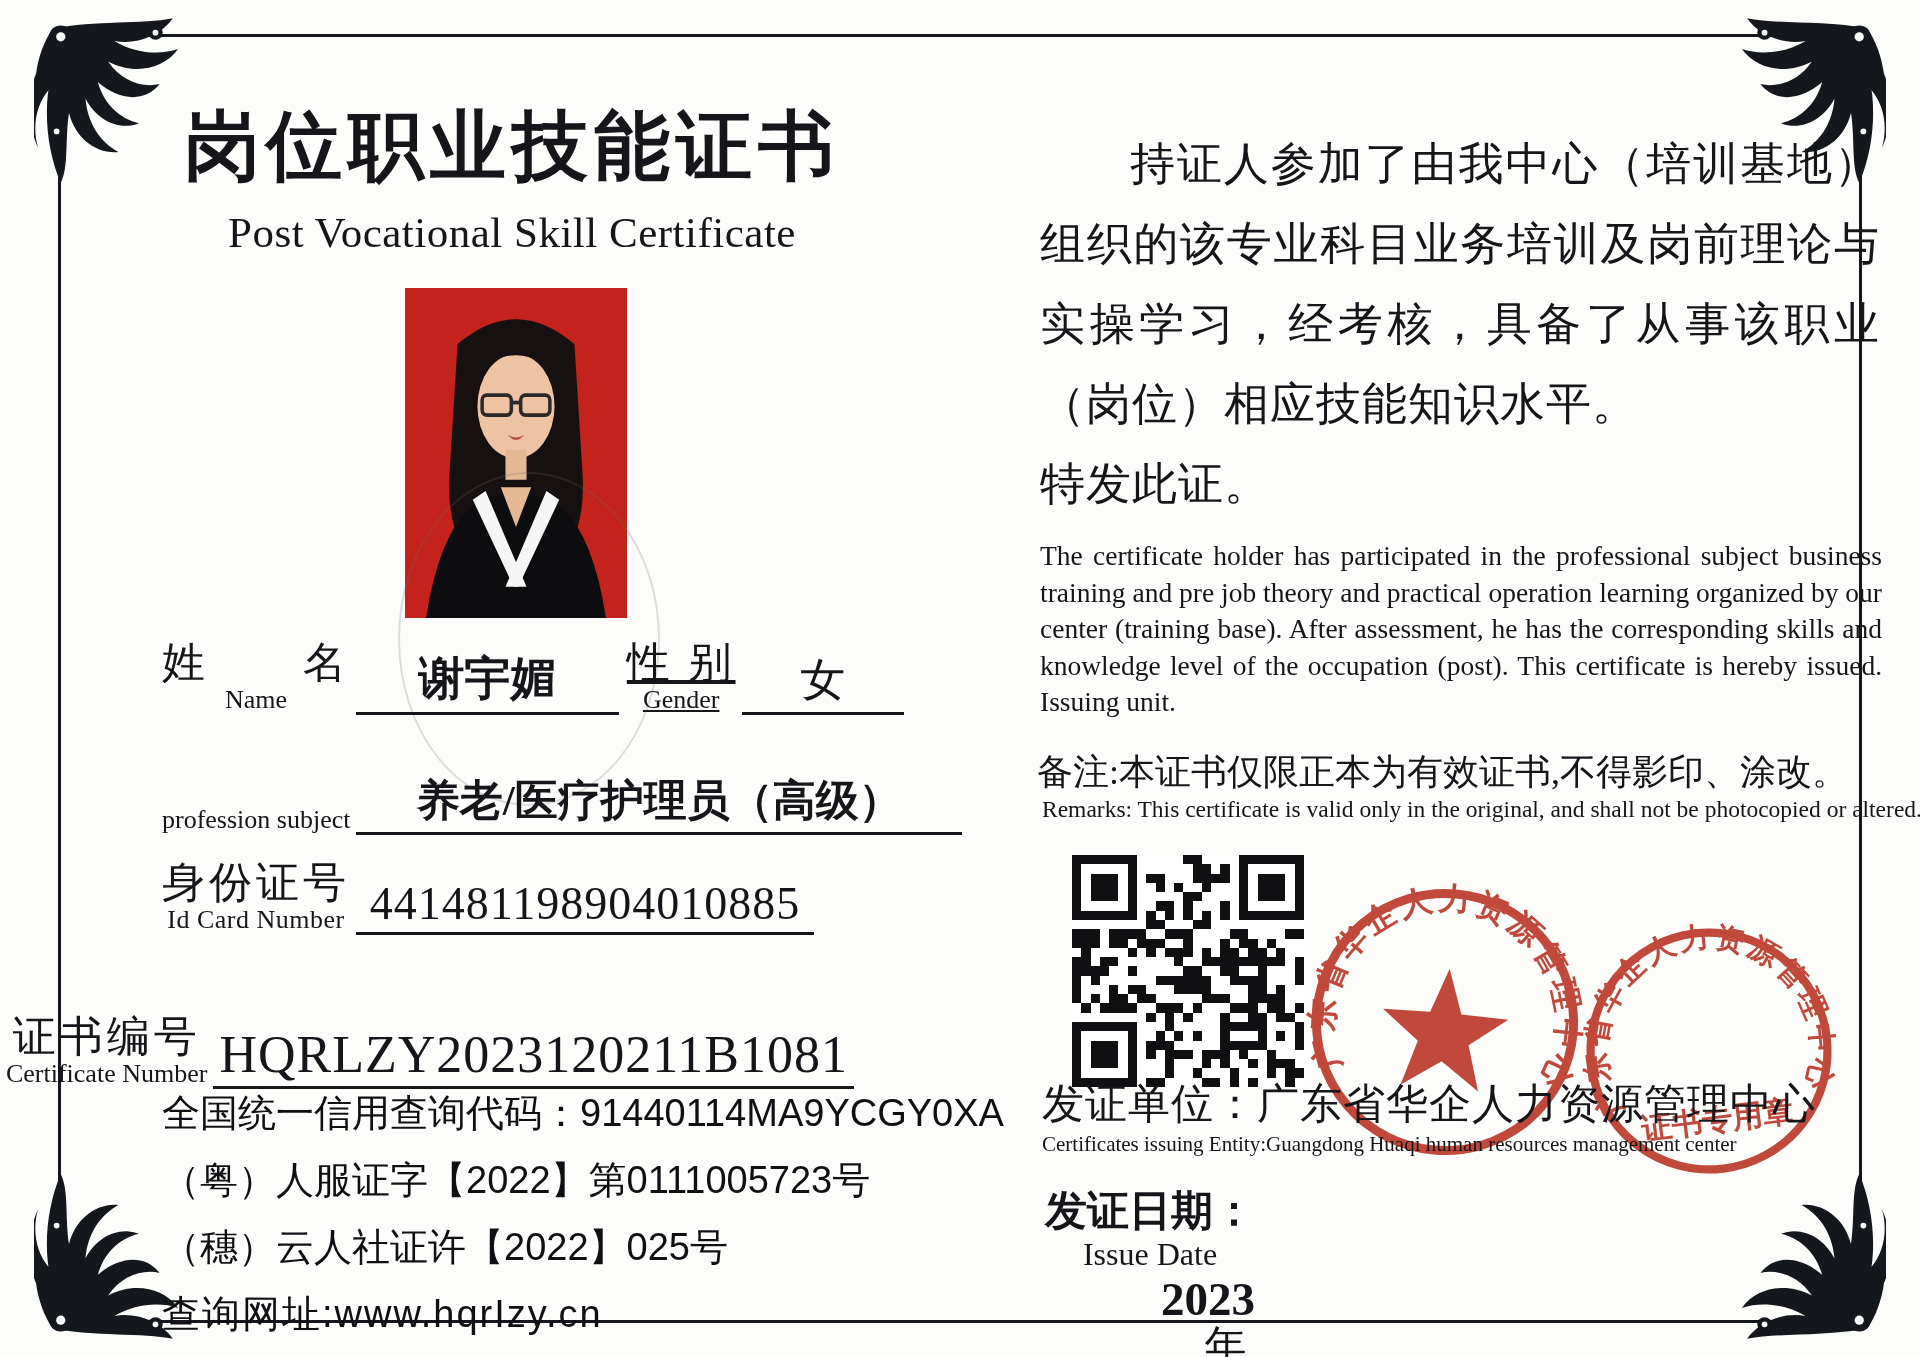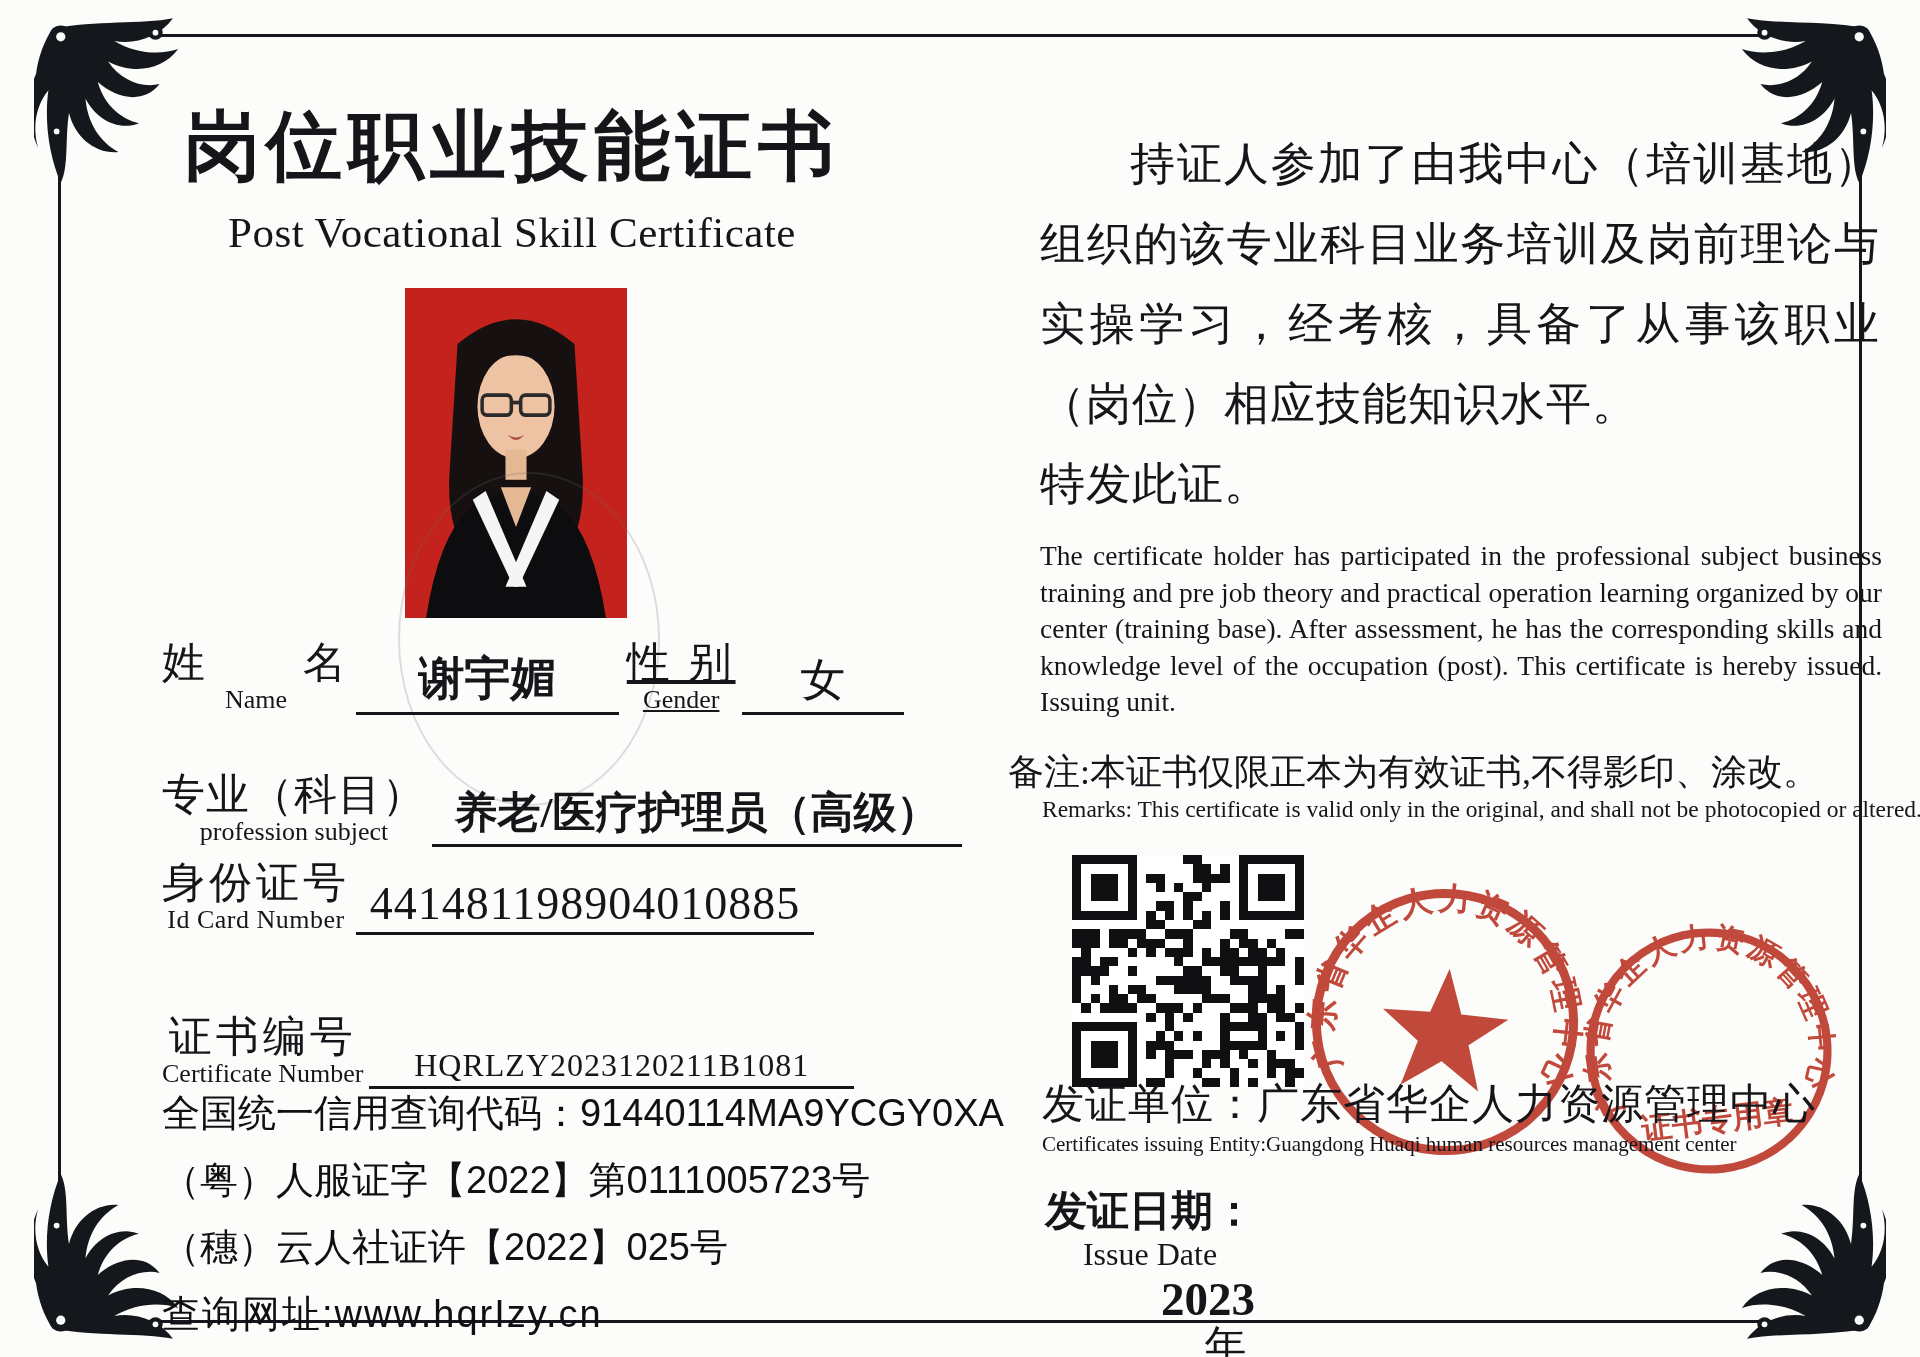--- a/index.html
+++ b/index.html
@@ -40,21 +40,21 @@
   .footer-left{left:162px; top:1080px; width:880px;
     font-family:"Liberation Sans","DejaVu Sans",sans-serif;
     font-size:38px; line-height:1.76; color:#101014; white-space:nowrap;}
 
   .para-cn{left:1040px; top:124px; width:840px; font-size:45px; line-height:1.78;
     text-align:justify; letter-spacing:1px;}
   .para-cn p{margin:0;}
   .para-cn .indent{text-indent:2em;}
   .para-en{left:1040px; top:538px; width:842px; font-size:27.5px; line-height:1.33;
     text-align:justify;}
-  .remark-cn{left:1008px; top:748px; width:850px; font-size:36px; white-space:nowrap;}
+  .remark-cn{left:1037px; top:748px; width:850px; font-size:36px; white-space:nowrap;}
   .remark-en{left:1042px; top:796px; width:850px; font-size:23.5px; white-space:nowrap;}
 
   .qr{left:1072px; top:855px; width:232px; height:232px;}
   .qr svg{width:100%; height:100%; display:block;}
 
   .stamp{position:absolute; mix-blend-mode:multiply; opacity:0.92; color:#bf3a2b;}
   .stamp svg{width:100%; height:100%; display:block; overflow:visible;}
   .stamp .ring{fill:none; stroke:currentColor; stroke-width:7px;}
   .stamp text{fill:currentColor; font-family:"Liberation Serif","DejaVu Serif",serif; font-weight:700;}
   .stamp polygon{fill:currentColor;}
@@ -152,21 +152,20 @@
       <div class="cn">性 别</div>
       <div class="en">Gender</div>
     </div>
     <div class="vline" style="flex:0.75">
       <span class="val" style="font-size:45px;">女</span>
     </div>
   </div>
 
   <div class="field-row" style="left:162px; top:772px; width:800px;">
     <div class="flabel">
-      <div class="cn" style="letter-spacing:1px;">专业（科目）</div>
       <div class="en">profession subject</div>
     </div>
     <div class="vline">
       <span class="val" style="font-weight:600; font-size:43px;">养老/医疗护理员（高级）</span>
     </div>
   </div>
 
   <div class="field-row" style="left:162px; top:860px; width:652px;">
     <div class="flabel">
       <div class="cn">身份证号</div>
@@ -176,21 +175,21 @@
       <span class="val-num">441481198904010885</span>
     </div>
   </div>
 
   <div class="field-row" style="left:162px; top:1014px; width:692px;">
     <div class="flabel">
       <div class="cn">证书编号</div>
       <div class="en">Certificate Number</div>
     </div>
     <div class="vline">
-      <span class="val-num" style="font-size:32px;">HQRLZY2023120211B1081</span>
+      <span class="val-num" style="font-size:52px;">HQRLZY2023120211B1081</span>
     </div>
   </div>
 
   <div class="abs footer-left">
     <div>全国统一信用查询代码：91440114MA9YCGY0XA</div>
     <div>（粤）人服证字【2022】第0111005723号</div>
     <div>（穗）云人社证许【2022】025号</div>
     <div style="letter-spacing:2px;">查询网址:www.hqrIzy.cn</div>
   </div>
 

